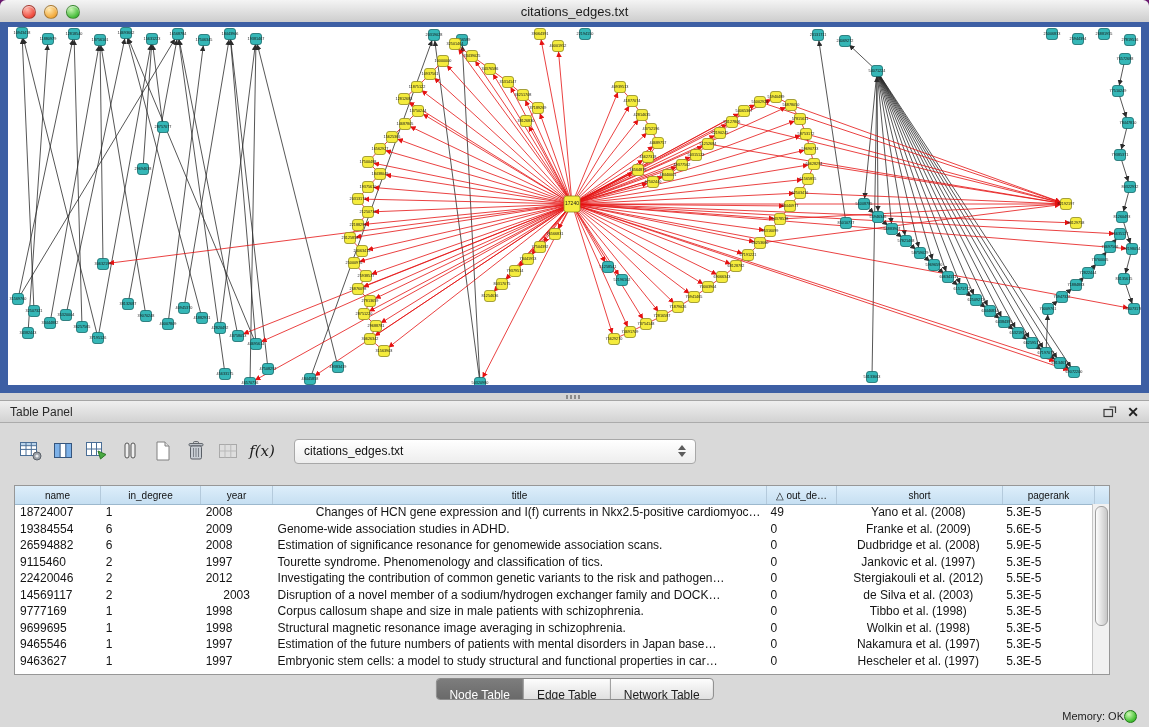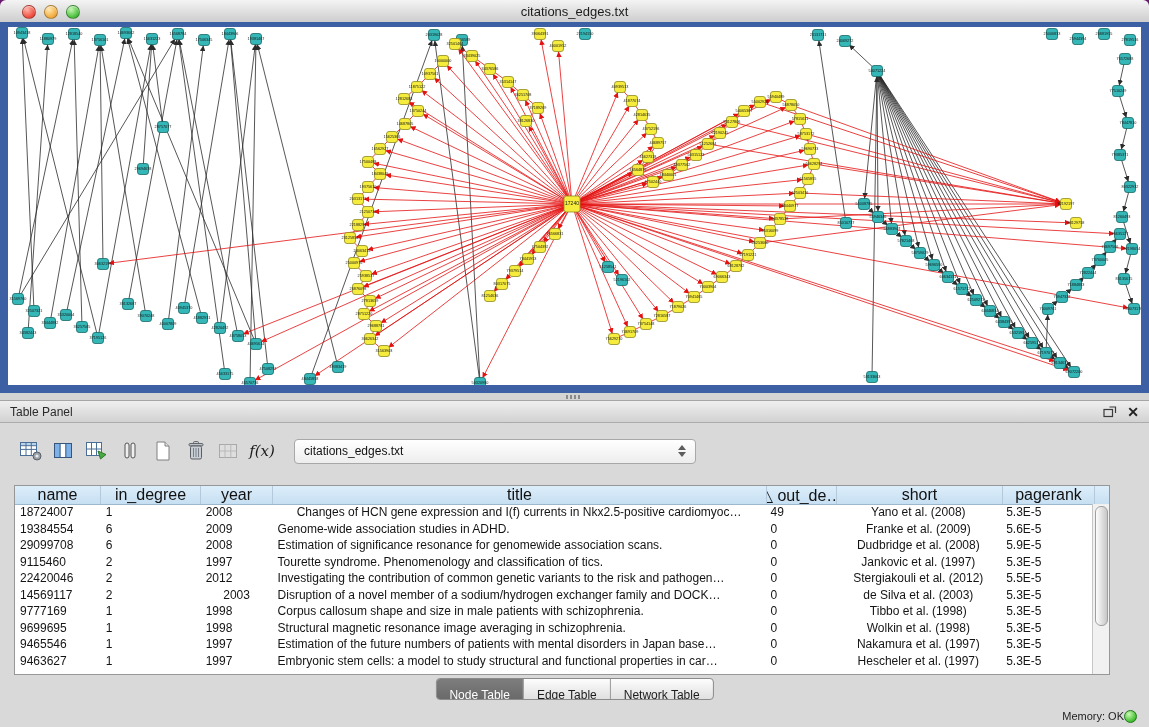--- a/index.html
+++ b/index.html
@@ -40,21 +40,21 @@
   .fx{font:italic 15px "DejaVu Serif",serif;color:#1a1a1a;padding:0 4px;}
   .dropdown{margin-left:14px;width:382px;height:23px;background:linear-gradient(#ffffff,#ededed);
     border:1px solid #a8a8a8;border-radius:4px;display:flex;align-items:center;padding:0 9px;font-size:12px;color:#111;box-sizing:content-box;}
   .combo-arrows{margin-left:auto;display:flex;flex-direction:column;gap:2px;align-items:center;padding-left:8px;}
   .tri-up{width:0;height:0;border-left:4px solid transparent;border-right:4px solid transparent;border-bottom:5px solid #5c5c5c;}
   .tri-dn{width:0;height:0;border-left:4px solid transparent;border-right:4px solid transparent;border-top:5px solid #5c5c5c;}
 
   .table-wrap{position:absolute;left:14px;top:84px;width:1096px;height:190px;background:#fff;
     border:1px solid #979797;box-sizing:border-box;}
   .thead{display:flex;height:18px;background:linear-gradient(#ddeefb,#c6dff2);border-bottom:1px solid #9cb8cd;}
-  .th{box-sizing:border-box;border-right:1px solid #b4cadc;font-size:16px;color:#111;display:flex;
+  .th{box-sizing:border-box;border-right:1px solid #b4cadc;font-size:10px;color:#111;display:flex;
     align-items:center;justify-content:center;white-space:nowrap;overflow:hidden;}
   .tbody{position:absolute;left:0;top:18px;right:16px;bottom:0;overflow:hidden;}
   .tr{display:flex;height:16.5px;align-items:center;}
   .td{box-sizing:border-box;padding:0 5px;font-size:12px;color:#141414;white-space:nowrap;overflow:hidden;}
   .vscroll{position:absolute;right:0;top:18px;bottom:0;width:16px;background:#f1f1f1;border-left:1px solid #c6c6c6;}
   .vthumb{position:absolute;left:2px;top:2px;width:11px;height:118px;border-radius:6px;
     background:linear-gradient(90deg,#fdfdfd,#c7c7c7);border:1px solid #9f9f9f;}
 
   .tabs{position:absolute;left:50%;transform:translateX(-50%);top:277px;display:flex;height:20px;
     border:1px solid #8b8b8b;border-radius:4px;overflow:hidden;background:linear-gradient(#fdfdfd,#e0e0e0);}
@@ -1085,36 +1085,36 @@
           <div class="th" style="width: 494px;">title</div>
           <div class="th" style="width: 70px;">△ out_de…</div>
           <div class="th" style="width: 166px;">short</div>
           <div class="th" style="width: 92px;">pagerank</div>
         </div>
       <div class="tbody" id="tbody">
           <div class="tr">
             <div class="td" style="width: 86px; text-align: left;">18724007</div>
             <div class="td" style="width: 100px; text-align: left;">1</div>
             <div class="td" style="width: 72px; text-align: left;">2008</div>
-            <div class="td" style="width: 494px; text-align: center;">Changes of HCN gene expression and I(f) currents in Nkx2.5-positive cardiomyoc…</div>
+            <div class="td" style="width: 494px; text-align: right;">Changes of HCN gene expression and I(f) currents in Nkx2.5-positive cardiomyoc…</div>
             <div class="td" style="width: 70px; text-align: left;">49</div>
             <div class="td" style="width: 166px; text-align: center;">Yano et al. (2008)</div>
             <div class="td" style="width: 92px; text-align: left;">5.3E-5</div>
           </div>
           <div class="tr">
             <div class="td" style="width: 86px; text-align: left;">19384554</div>
             <div class="td" style="width: 100px; text-align: left;">6</div>
             <div class="td" style="width: 72px; text-align: left;">2009</div>
             <div class="td" style="width: 494px; text-align: left;">Genome-wide association studies in ADHD.</div>
             <div class="td" style="width: 70px; text-align: left;">0</div>
             <div class="td" style="width: 166px; text-align: center;">Franke et al. (2009)</div>
             <div class="td" style="width: 92px; text-align: left;">5.6E-5</div>
           </div>
           <div class="tr">
-            <div class="td" style="width: 86px; text-align: left;">29099708</div>
+            <div class="td" style="width: 86px; text-align: left;">26594882</div>
             <div class="td" style="width: 100px; text-align: left;">6</div>
             <div class="td" style="width: 72px; text-align: left;">2008</div>
             <div class="td" style="width: 494px; text-align: left;">Estimation of significance resonance for genomewide association scans.</div>
             <div class="td" style="width: 70px; text-align: left;">0</div>
             <div class="td" style="width: 166px; text-align: center;">Dudbridge et al. (2008)</div>
             <div class="td" style="width: 92px; text-align: left;">5.9E-5</div>
           </div>
           <div class="tr">
             <div class="td" style="width: 86px; text-align: left;">9115460</div>
             <div class="td" style="width: 100px; text-align: left;">2</div>

